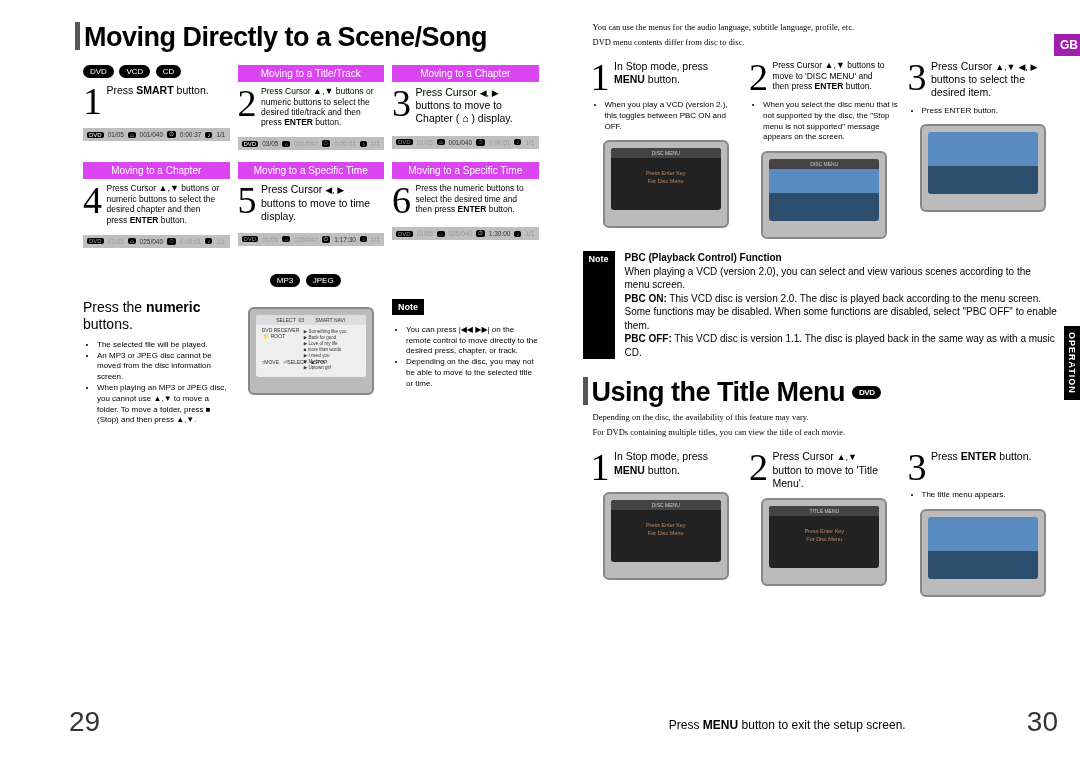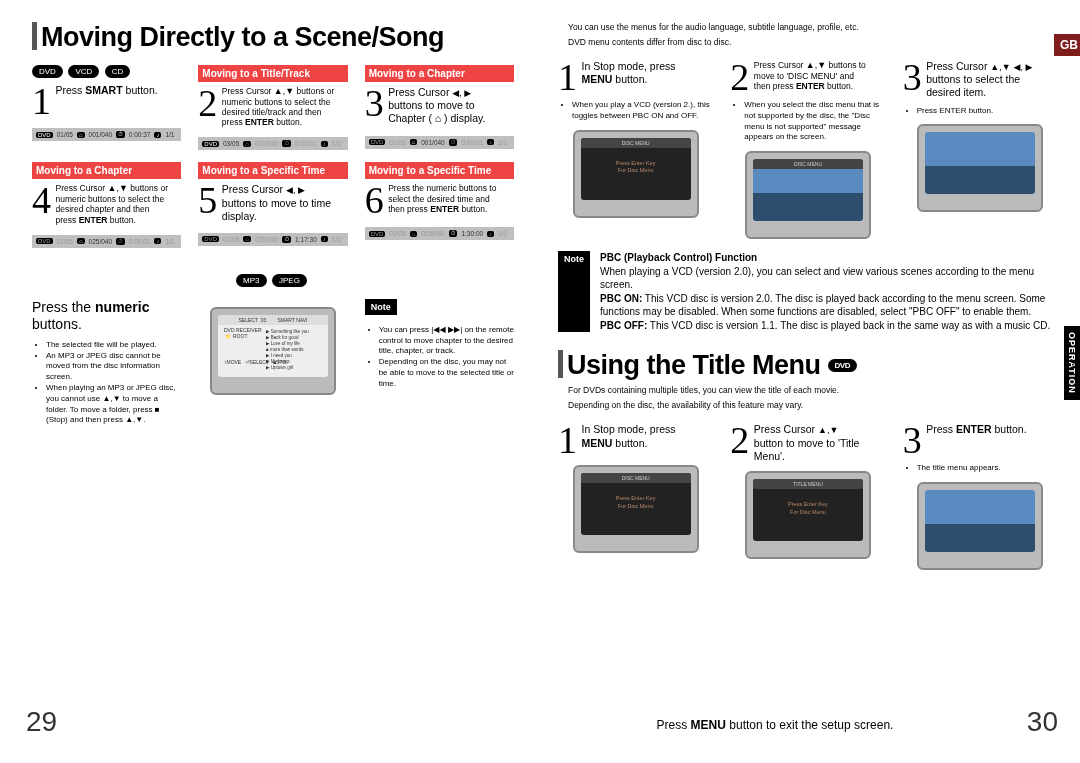--- a/index.html
+++ b/index.html
@@ -1,31 +1,31 @@
 <!DOCTYPE html>
 <html><head>
 <meta charset="utf-8">
 <style>
   * { box-sizing: border-box; margin: 0; padding: 0; }
   body { font-family: Arial, Helvetica, sans-serif; background: #fff; width: 1080px; height: 763px; overflow: hidden; position: relative; font-size: 9px; color: #000; }
-  .page { display: flex; width: 1080px; height: 746px; }
+  .page { display: flex; width: 1080px; height: 746px; padding-left: 43px; }
   .half { width: 540px; padding: 22px 26px 10px 32px; position: relative; }
   .half.right { padding: 22px 22px 10px 18px; }
 
   h1 { font-size: 27px; font-weight: bold; letter-spacing: -0.5px; margin-bottom: 4px; }
   h1 .bar { display: inline-block; width: 5px; height: 28px; background: #555; vertical-align: -4px; margin-right: 4px; }
 
   .badge { display: inline-block; background: #000; color: #fff; border-radius: 9px; font-size: 8px; padding: 2px 7px; margin-right: 3px; vertical-align: middle; }
   .badge-sq { display: inline-block; background: #000; color: #fff; font-size: 9px; font-weight: bold; padding: 3px 6px; margin-right: 4px; vertical-align: top; }
 
-  .sub { font-size: 8.5px; line-height: 1.3; margin-bottom: 4px; margin-left: 10px; }
-
-  .row { display: flex; gap: 17px; margin-top: 12px; }
+  .sub { font-size: 8.5px; line-height: 1.3; margin-bottom: 4px; margin-left: 10px; font-family: Liberation Serif, serif; }
+
+  .row { display: flex; gap: 8px; margin-top: 12px; margin-left: 8px; }
   .cell { flex: 1; position: relative; }
-  .cell-hdr { background: #ef4444; color: #fff; font-weight: bold; font-size: 10px; text-align: left; padding: 3px 4px; margin-bottom: 4px; }
+  .cell-hdr { background: #d946ef; color: #fff; font-weight: normal; font-size: 10px; text-align: center; padding: 3px 4px; margin-bottom: 4px; }
 
   .stepnum { display: inline-block; font-size: 38px; font-weight: normal; line-height: 34px; vertical-align: top; font-family: "Times New Roman", serif; margin-right: 2px; }
   .steptxt { display: inline-block; vertical-align: top; font-size: 10.5px; line-height: 1.25; max-width: 110px; }
   .steptxt.sm { font-size: 8.5px; line-height: 1.2; max-width: 115px; }
 
   .info-strip { background: #bfbfbf; font-size: 6.5px; color: #333; padding: 3px 4px; margin-top: 10px; display: flex; gap: 4px; align-items: center; white-space: nowrap; overflow: hidden; }
   .info-strip .chip { background: #000; color: #fff; padding: 0 2px; border-radius: 2px; font-size: 6px; }
   .info-strip .dim { color: #999; }
 
   .bullets { font-size: 8px; line-height: 1.35; margin-top: 6px; padding-left: 10px; }
@@ -36,21 +36,21 @@
   .tv .menubar { position: absolute; top: 0; left: 0; right: 0; height: 10px; background: #444; color: #ccc; font-size: 5px; text-align: center; line-height: 10px; }
   .tv .menutxt { position: absolute; top: 22px; left: 0; right: 0; text-align: center; color: #b86; font-size: 5.5px; line-height: 1.4; }
   .tv .dolphin { background: linear-gradient(#5a8bc0 0 55%, #2d4f6d 55% 100%); }
   .tv.listtv .scr { background: #eee; }
   .tv.listtv .menubar { background: #ddd; color: #333; }
 
   .pgnum { position: absolute; bottom: 8px; font-size: 28px; color: #333; }
   .left .pgnum { left: 26px; }
   .right .pgnum { right: 22px; }
 
-  .corner-gb { position: absolute; top: 34px; right: 0; background: #7f1d1d; color: #fff; font-size: 12px; font-weight: bold; padding: 4px 2px 4px 6px; }
+  .corner-gb { position: absolute; top: 34px; right: 0; background: #a21caf; color: #fff; font-size: 12px; font-weight: bold; padding: 4px 2px 4px 6px; }
   .side-op { position: absolute; top: 326px; right: 0; background: #000; color: #fff; font-size: 9px; font-weight: bold; writing-mode: vertical-rl; padding: 6px 3px; letter-spacing: 1px; }
 
   .note-text { font-size: 10px; line-height: 1.35; }
   .footer-note { font-size: 12px; text-align: center; position: absolute; bottom: 14px; left: 0; right: 70px; }
 
   .tri { font-size: 9px; }
   b { font-weight: bold; }
 </style>
 </head>
 <body>
@@ -183,21 +183,21 @@
             </div>
             <div style="position:absolute;top:14px;right:6px;width:56px;font-size:4.5px;color:#333;line-height:1.35;">
               ▶ Something like you<br>▶ Back for good<br>▶ Love of my life<br>■ more than words<br>▶ I need you<br>▶ My love<br>▶ Uptown girl
             </div>
           </div>
         </div>
       </div>
       <div class="cell">
         <span class="badge-sq">Note</span>
         <ul class="bullets" style="margin-top:10px;">
-          <li>You can press |◀◀ ▶▶| on the remote control to move chapter to the desired title, chapter, or track.</li>
+          <li>You can press |◀◀ ▶▶| on the remote control to move directly to the desired press, chapter, or track.</li>
           <li>Depending on the disc, you may not be able to move to the selected title or time.</li>
         </ul>
       </div>
     </div>
 
     <div class="pgnum">29</div>
   </div>
 
   <div class="half right">
     <div class="corner-gb">GB</div>
@@ -217,21 +217,21 @@
           <div class="scr">
             <div class="menubar">DISC MENU</div>
             <div class="menutxt"><span>Press Enter Key</span><br><span>For Disc Menu</span></div>
           </div>
         </div>
       </div>
       <div class="cell">
         <span class="stepnum">2</span>
         <span class="steptxt sm">Press Cursor <span class="tri">▲,▼</span> buttons to move to 'DISC MENU' and then press <b>ENTER</b> button.</span>
         <ul class="bullets">
-            <li>When you select the disc menu that is not supported by the disc, the "Disc menu is not supported" message appears on the screen.</li>
+            <li>When you select the disc menu that is not supported by the disc, the "Stop menu is not supported" message appears on the screen.</li>
           </ul>
         <div class="tv">
           <div class="scr dolphin">
             <div class="menubar">DISC MENU</div>
           </div>
         </div>
       </div>
       <div class="cell">
         <span class="stepnum">3</span>
         <span class="steptxt">Press Cursor <span class="tri">▲,▼</span> <span class="tri">◀, ▶</span> buttons to select the desired item.</span>
@@ -250,22 +250,22 @@
         <b>PBC (Playback Control) Function</b><br>
         <span>When playing a VCD (version 2.0), you can select and view various scenes according to the menu screen.</span><br>
         <span><b>PBC ON:</b> This VCD disc is version 2.0. The disc is played back according to the menu screen. Some functions may be disabled. When some functions are disabled, select "PBC OFF" to enable them.</span><br>
         <span><b>PBC OFF:</b> This VCD disc is version 1.1. The disc is played back in the same way as with a music CD.</span>
       </div>
     </div>
 
     <h1 style="margin-top:18px;"><span class="bar"></span><span>Using the Title Menu</span>
       <span class="badge" style="vertical-align:6px;">DVD</span>
     </h1>
+    <div class="sub">Depending on the disc, the availability of this feature may vary.</div>
     <div class="sub">For DVDs containing multiple titles, you can view the title of each movie.</div>
-    <div class="sub">Depending on the disc, the availability of this feature may vary.</div>
 
     <div class="row">
       <div class="cell">
         <span class="stepnum">1</span>
         <span class="steptxt">In Stop mode, press <b>MENU</b> button.</span>
         <div class="tv">
           <div class="scr">
             <div class="menubar">DISC MENU</div>
             <div class="menutxt"><span>Press Enter Key</span><br><span>For Disc Menu</span></div>
           </div>

